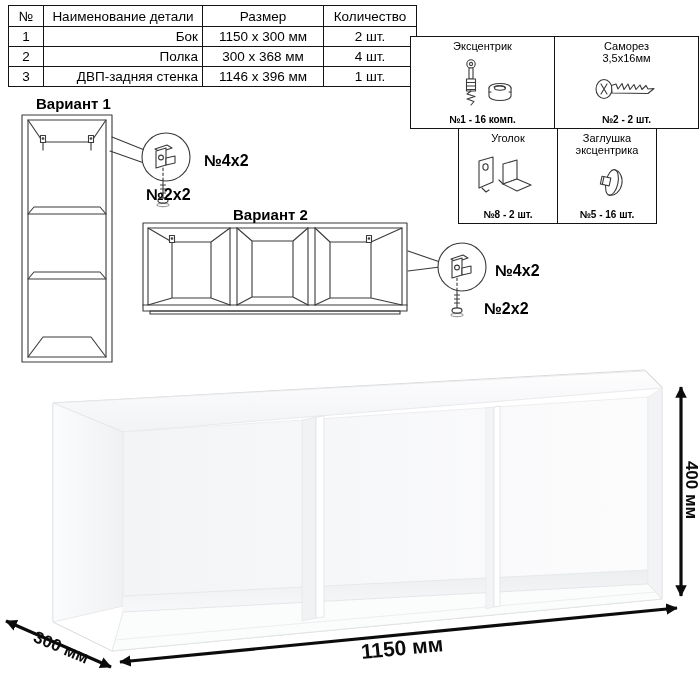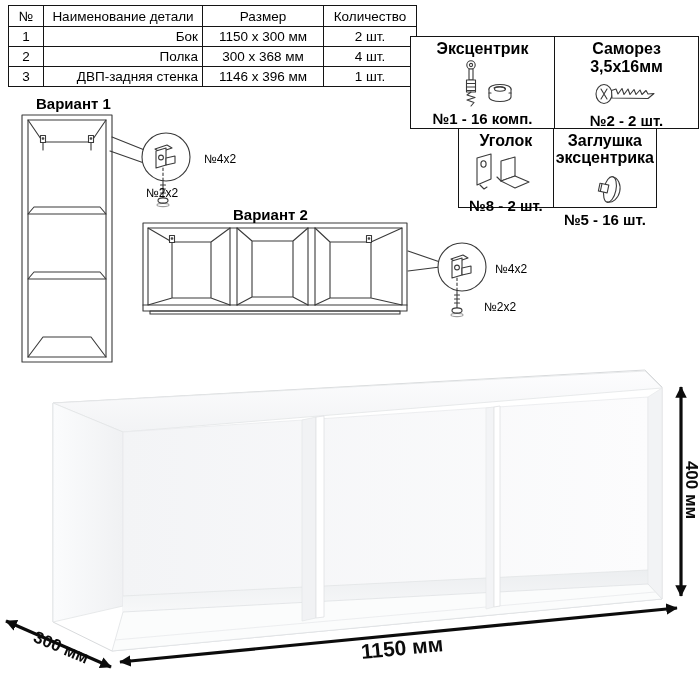--- a/index.html
+++ b/index.html
@@ -17,33 +17,33 @@
     white-space:nowrap;overflow:hidden;
   }
   .parts .c-num{width:26px;text-align:center;}
   .parts .c-name{width:148px;text-align:right;padding-left:6px;}
   .parts .c-size{width:112px;text-align:center;}
   .parts .c-qty{width:84px;text-align:center;}
   .parts .hdr td{height:20px;text-align:center;padding-left:4px;}
   
   .hwrow{position:absolute;display:flex;border:1.5px solid #141414;background:#fff;box-sizing:border-box;}
   .hwrow1{left:410px;top:36px;width:289px;height:93px;}
-  .hwrow2{left:458px;top:127.5px;width:199px;height:80px;}
+  .hwrow2{left:458px;top:127.5px;width:199px;height:96px;}
   .hwcell{
     flex:1;display:flex;flex-direction:column;align-items:center;box-sizing:border-box;
     border-right:1.5px solid #141414;padding:3px 2px 2px 2px;
   }
   .hwcell:last-child{border-right:none;}
-  .hwtitle{font-size:16px;font-weight:bold;line-height:1.12;text-align:center;}
+  .hwtitle{font-size:11px;font-weight:normal;line-height:1.12;text-align:center;}
   .hwicon{flex:1;display:flex;align-items:center;justify-content:center;width:100%;}
-  .hwlabel{font-size:15px;font-weight:bold;text-align:center;margin-bottom:1px;white-space:nowrap;}
+  .hwlabel{font-size:10px;font-weight:bold;text-align:center;margin-bottom:1px;white-space:nowrap;}
   
   .lbl{position:absolute;white-space:nowrap;}
   .vtitle{font-size:15px;font-weight:bold;}
-  .plabel{font-size:12px;font-weight:normal;padding-left:19px;}
+  .plabel{font-size:16px;font-weight:bold;padding-left:19px;}
   .dim{font-weight:bold;color:#0b0b0b;transform-origin:center;}
   .dim-w{font-size:21px;}
   .dim-s{font-size:17px;}
   svg{position:absolute;display:block;}
   .sk{stroke:#3a3a3a;fill:none;stroke-width:1.1;stroke-linejoin:round;stroke-linecap:round;}
   .skf{stroke:#3a3a3a;fill:#fff;stroke-width:1.1;stroke-linejoin:round;}
 </style>
 </head>
 <body>
 

